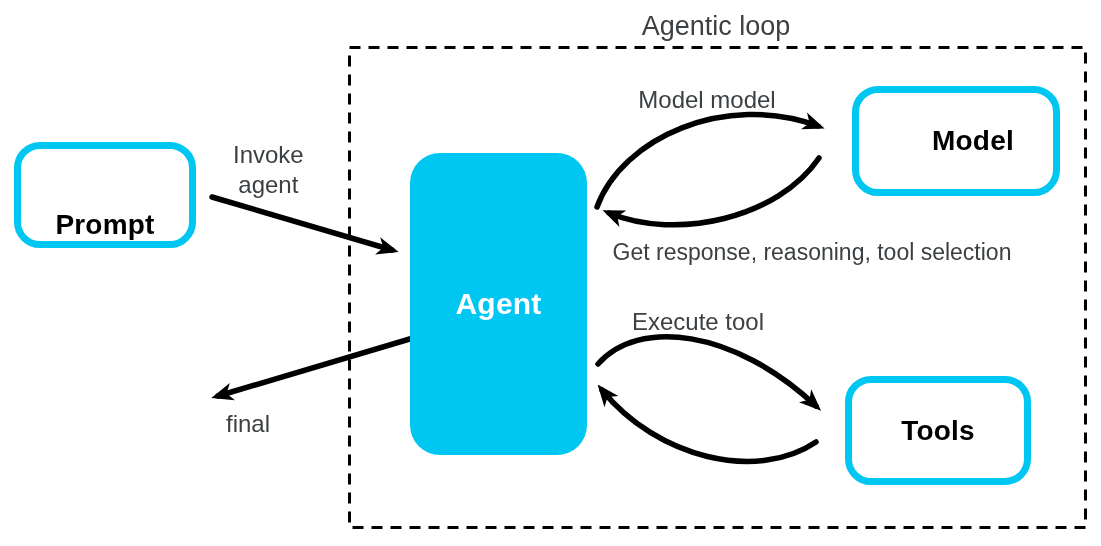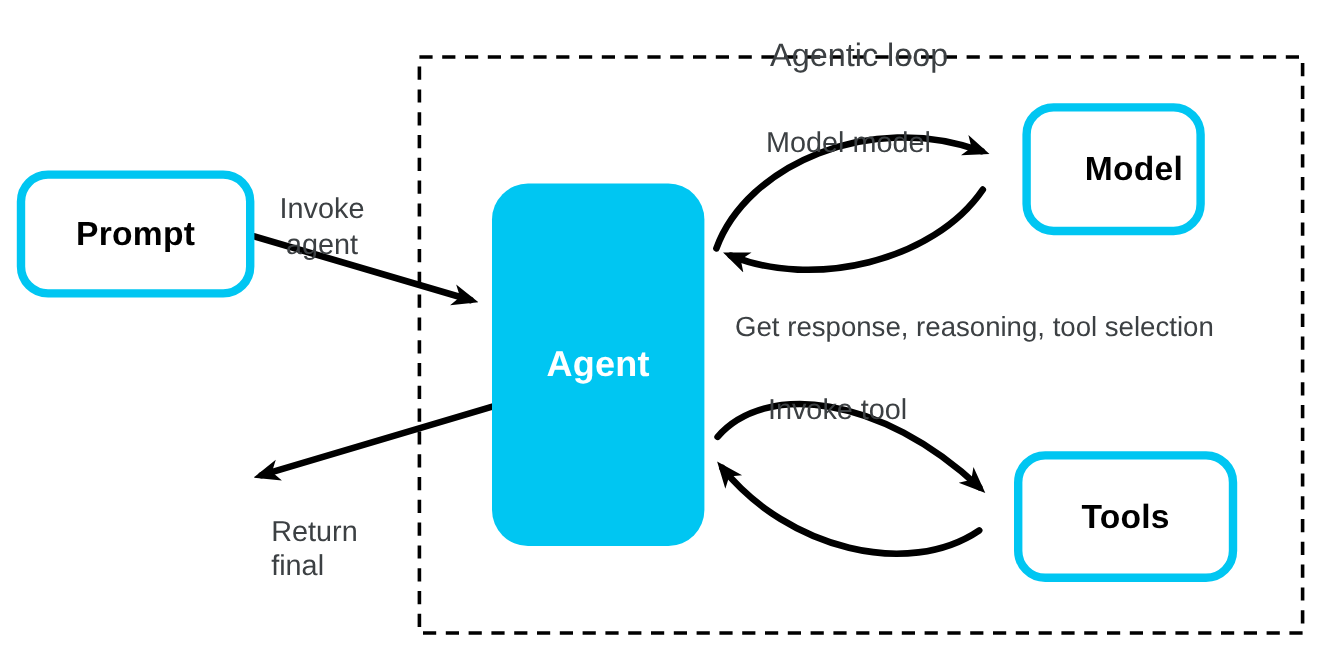--- a/index.html
+++ b/index.html
@@ -44,41 +44,40 @@
     align-items: center;
     justify-content: center;
     background: #ffffff;
     border: 7px solid var(--accent, #00C6F2);
     border-radius: 26px;
     font-weight: bold;
     font-size: 28px;
     color: var(--node-text, #000000);
     letter-spacing: 0.2px;
   }
-  .node-prompt { left: 14px;  top: 142px; width: 198px; height: 106px; }
+  .node-prompt { left: 14px;  top: 142px; width: 182px; height: 106px; align-items: flex-end; }
   .node-result { left: 14px;  top: 350px; width: 182px; height: 106px; }
-  .node-model  { left: 852px; top: 86px;  width: 152px; height: 110px; padding-left: 34px; }
+  .node-model  { left: 852px; top: 86px;  width: 208px; height: 110px; padding-left: 34px; }
   .node-tools  { left: 845px; top: 376px; width: 186px; height: 109px; }
   .node-agent {
     left: 410px; top: 153px; width: 177px; height: 302px;
     background: var(--accent, #00C6F2);
     border: none;
     border-radius: 30px;
     color: var(--agent-text, #ffffff);
     font-size: 30px;
   }
 
   .edge-label, .loop-title {
     position: absolute;
     z-index: 3;
     color: var(--text-muted, #3C4043);
     font-size: 24px;
     line-height: 30px;
     white-space: nowrap;
-    margin-top: 20px;
   }
   .loop-title {
     left: 566px; top: 11px;
     width: 300px;
     text-align: center;
     font-size: 27px;
   }
   .label-invoke-agent  { left: 233px; top: 140px; text-align: center; }
   .label-return-final  { left: 226px; top: 410px; text-align: left; line-height: 28px; }
   .label-invoke-model  { left: 602px; top: 85px;  width: 210px; text-align: center; }
@@ -124,24 +123,23 @@
   <div class="node node-tools">
     <span>Tools</span>
   </div>
 
   <div class="edge-label label-invoke-agent">
     <div>Invoke</div>
     <div>agent</div>
   </div>
 
   <div class="edge-label label-return-final">
-    <div>Return</div>
     <div>final</div>
   </div>
 
   <div class="edge-label label-invoke-model">Model model</div>
 
   <div class="edge-label label-get-response">Get response, reasoning, tool selection</div>
 
-  <div class="edge-label label-execute-tool">Invoke tool</div>
+  <div class="edge-label label-execute-tool">Execute tool</div>
 
 
 </div>
 
 </body></html>

